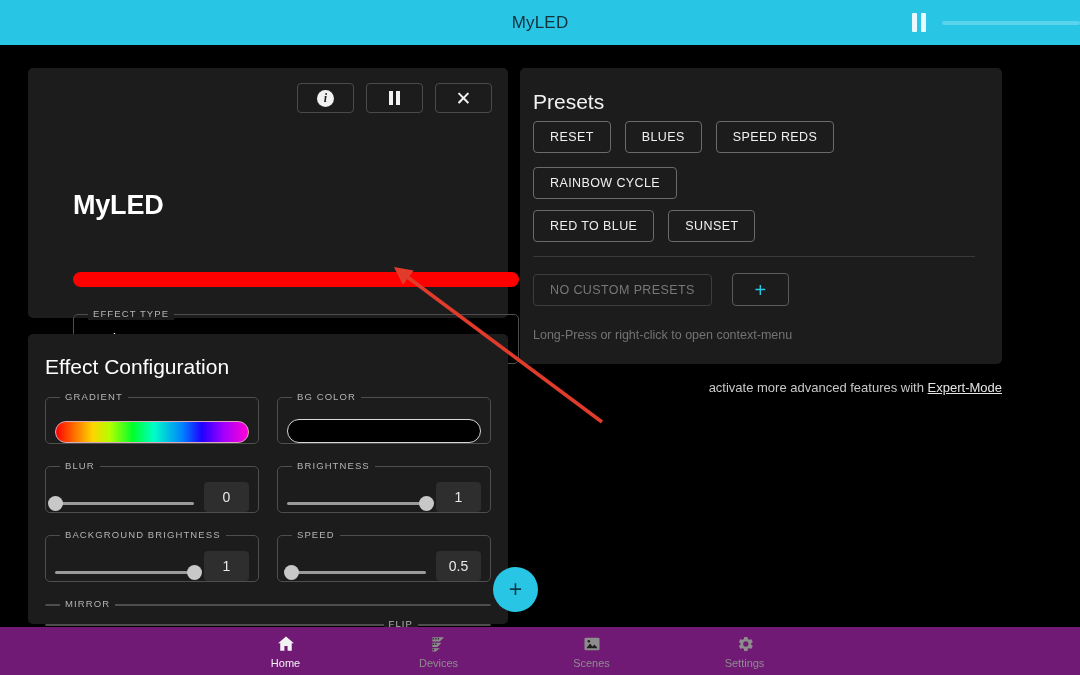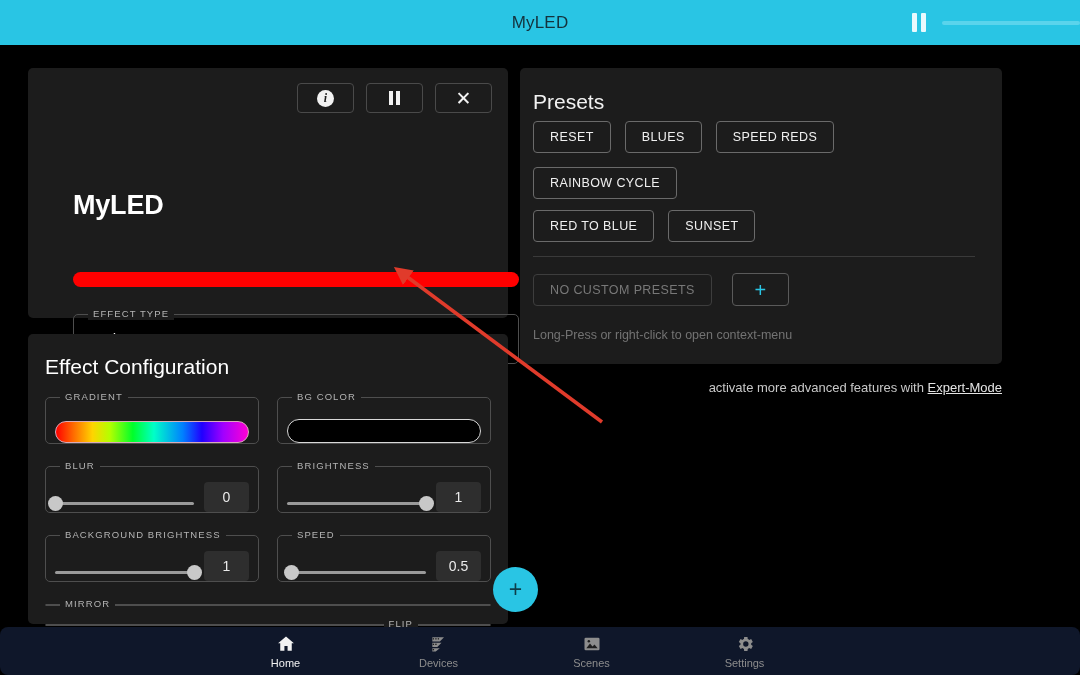--- a/index.html
+++ b/index.html
@@ -377,24 +377,23 @@
     line-height: 23px;
     font-weight: 400;
   }
 
   
   .bottomnav {
     position: absolute;
     left: 0; bottom: 0;
     width: 1080px;
     height: 48px;
-    background: #0f172a;
-    display: flex;
-    align-items: center;
-    border-radius: 8px;
+    background: #701a75;
+    display: flex;
+    align-items: center;
   }
   .nav-item {
     width: 153px;
     display: flex;
     flex-direction: column;
     align-items: center;
     gap: 3px;
     color: #8d8d8d;
   }
   .nav-item.active { color: #f2f2f2; }

